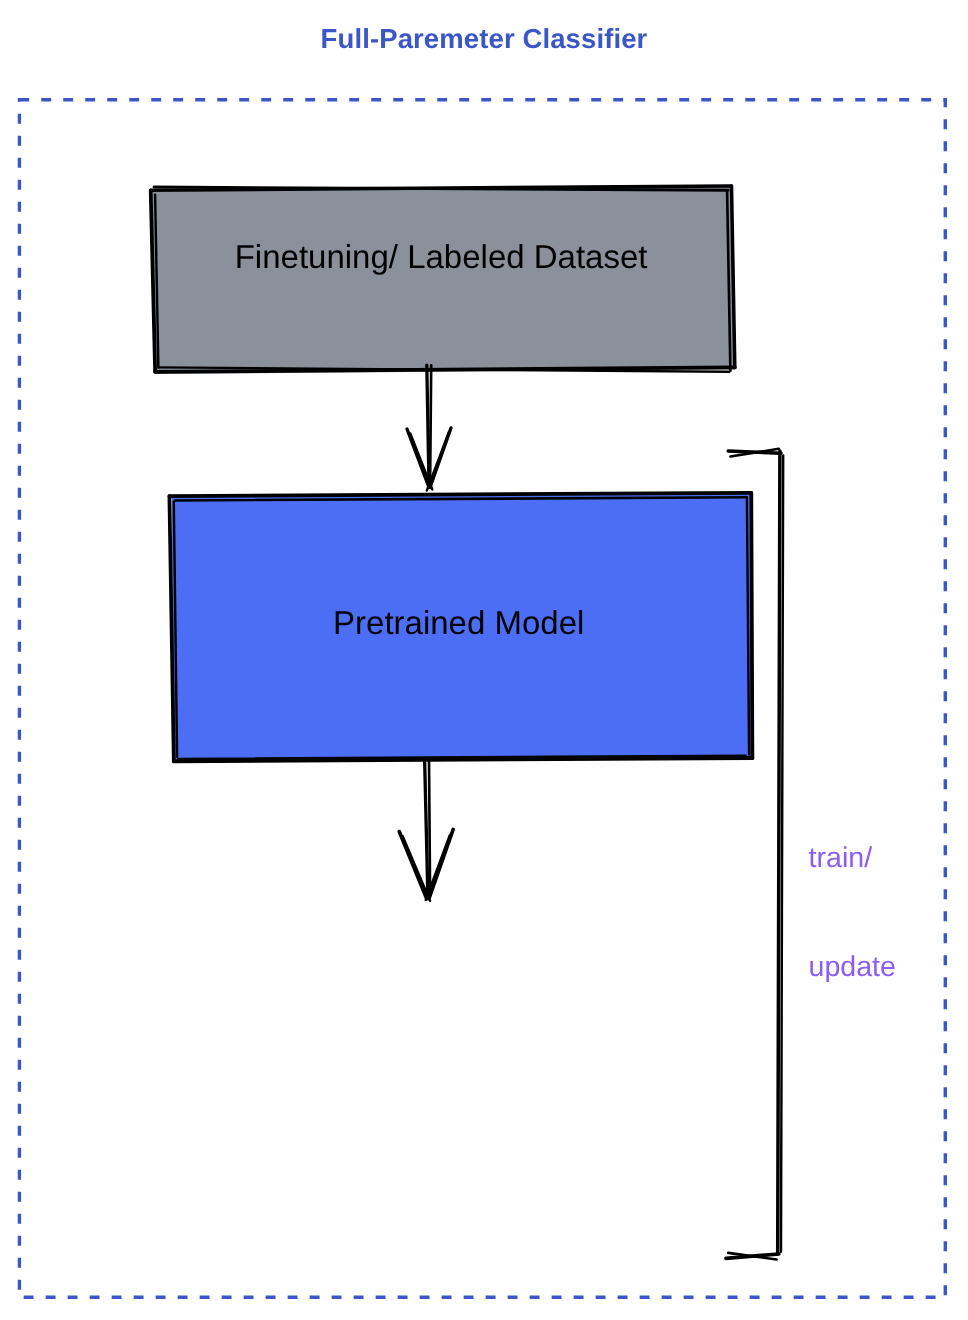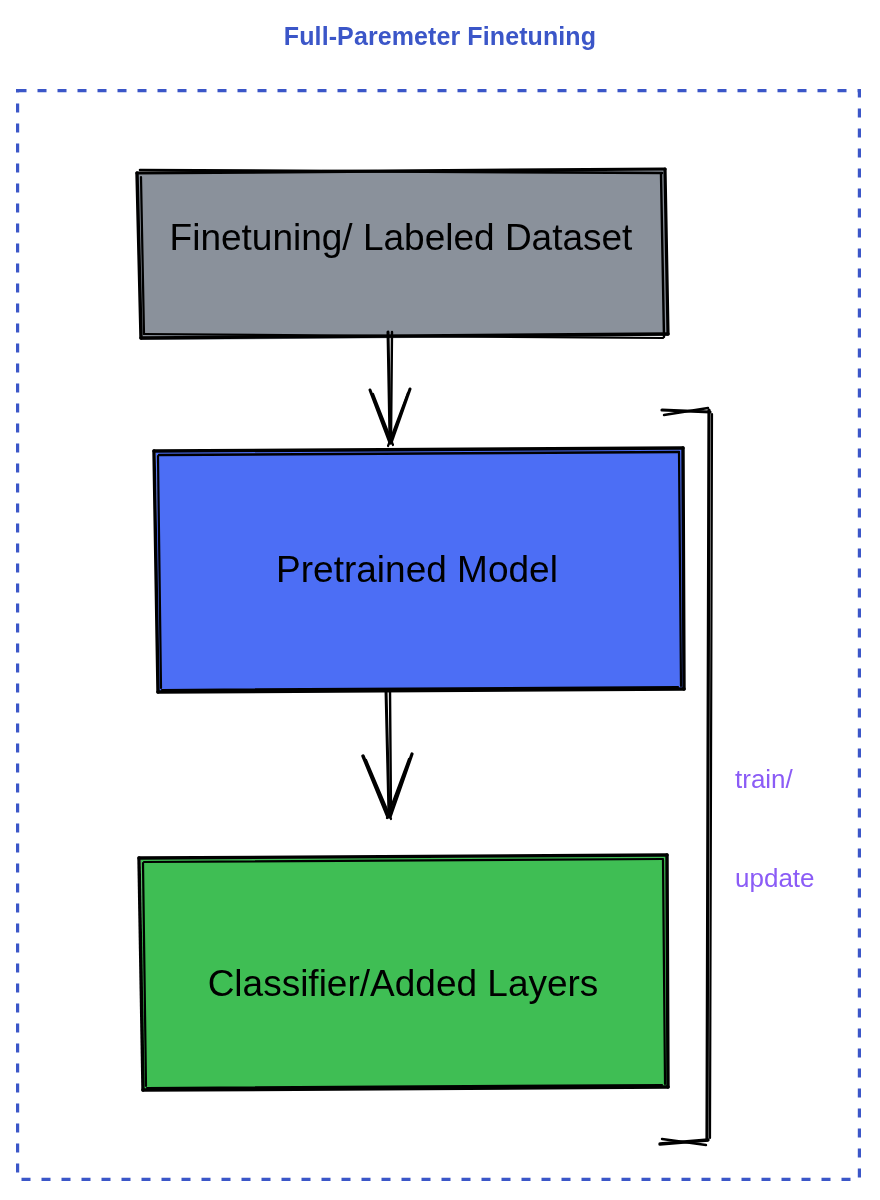--- a/index.html
+++ b/index.html
@@ -56,21 +56,21 @@
     left: 0;
     top: 0;
     overflow: visible;
   }
   .node-label {
     position: absolute;
     width: 100%;
     text-align: center;
     color: #000000;
     font-family: "Liberation Sans", sans-serif;
-    font-size: 37px;
+    font-size: 30px;
     font-weight: 400;
     line-height: 1.1;
     white-space: nowrap;
   }
 
   #box-dataset  { left: 132px; top: 164px;  width: 538px; height: 176px; }
   #box-dataset  .node-label { top: 54px; }
 
   #box-model    { left: 148px; top: 444px;  width: 538px; height: 250px; }
   #box-model    .node-label { top: 106px; }
@@ -97,21 +97,21 @@
     font-family: "Liberation Sans", sans-serif;
     text-align: left;
     white-space: pre;
   }
 </style>
 </head>
 <body>
 
 <div id="canvas">
 
-  <div class="diagram-title">Full-Paremeter Finetuning</div>
+  <div class="diagram-title">Full-Paremeter Classifier</div>
 
   <div class="dashed-frame">
     <svg width="845" height="1092" viewBox="0 0 845 1092">
       <rect x="1.5" y="1.5" width="842" height="1089" fill="none" stroke="#3B56C8" stroke-width="3.4" stroke-dasharray="9 11" stroke-linecap="butt"></rect>
     </svg>
   </div>
 
   <div class="node-box" id="box-dataset">
     <svg width="538" height="176" viewBox="0 0 538 176">
       <path d="M6,10 L532,6 L536,172 L9,176 Z" fill="#8A919B"></path>
@@ -135,34 +135,20 @@
       <path d="M535,4 L536,245" fill="none" stroke="#000000" stroke-width="3.4" stroke-linecap="round"></path>
       <path d="M531,9 L533,242" fill="none" stroke="#000000" stroke-width="2.2" stroke-linecap="round"></path>
       <path d="M536,245 L10,248" fill="none" stroke="#000000" stroke-width="3.6" stroke-linecap="round"></path>
       <path d="M530,243 L14,246" fill="none" stroke="#000000" stroke-width="2.2" stroke-linecap="round"></path>
       <path d="M10,248 L6,7" fill="none" stroke="#000000" stroke-width="3.4" stroke-linecap="round"></path>
       <path d="M13,244 L10,12" fill="none" stroke="#000000" stroke-width="2.2" stroke-linecap="round"></path>
     </svg>
     <div class="node-label">Pretrained Model</div>
   </div>
 
-  <div class="node-box" id="box-classifier">
-    <svg width="538" height="240" viewBox="0 0 538 240">
-      <path d="M7,7 L532,4 L534,236 L9,239 Z" fill="#3FBE54"></path>
-      <path d="M5,6 L533,3" fill="none" stroke="#000000" stroke-width="3.4" stroke-linecap="round"></path>
-      <path d="M10,10 L529,7" fill="none" stroke="#000000" stroke-width="2.2" stroke-linecap="round"></path>
-      <path d="M533,3 L534,235" fill="none" stroke="#000000" stroke-width="3.4" stroke-linecap="round"></path>
-      <path d="M529,8 L531,232" fill="none" stroke="#000000" stroke-width="2.2" stroke-linecap="round"></path>
-      <path d="M534,235 L9,238" fill="none" stroke="#000000" stroke-width="3.6" stroke-linecap="round"></path>
-      <path d="M528,233 L13,236" fill="none" stroke="#000000" stroke-width="2.2" stroke-linecap="round"></path>
-      <path d="M9,238 L5,6" fill="none" stroke="#000000" stroke-width="3.4" stroke-linecap="round"></path>
-      <path d="M12,234 L9,11" fill="none" stroke="#000000" stroke-width="2.2" stroke-linecap="round"></path>
-    </svg>
-    <div class="node-label">Classifier/Added Layers</div>
-  </div>
 
   <svg class="connector" id="arrow-dataset-to-model" width="90" height="122" viewBox="0 0 90 122">
     <path d="M38,2 L40,112" fill="none" stroke="#000000" stroke-width="3" stroke-linecap="round"></path>
     <path d="M42,2 L41,110" fill="none" stroke="#000000" stroke-width="2.4" stroke-linecap="round"></path>
     <path d="M20,60 L40,113" fill="none" stroke="#000000" stroke-width="3" stroke-linecap="round"></path>
     <path d="M23,64 L43,115" fill="none" stroke="#000000" stroke-width="2.2" stroke-linecap="round"></path>
     <path d="M60,59 L41,113" fill="none" stroke="#000000" stroke-width="3" stroke-linecap="round"></path>
     <path d="M58,63 L38,116" fill="none" stroke="#000000" stroke-width="2.2" stroke-linecap="round"></path>
   </svg>
 

